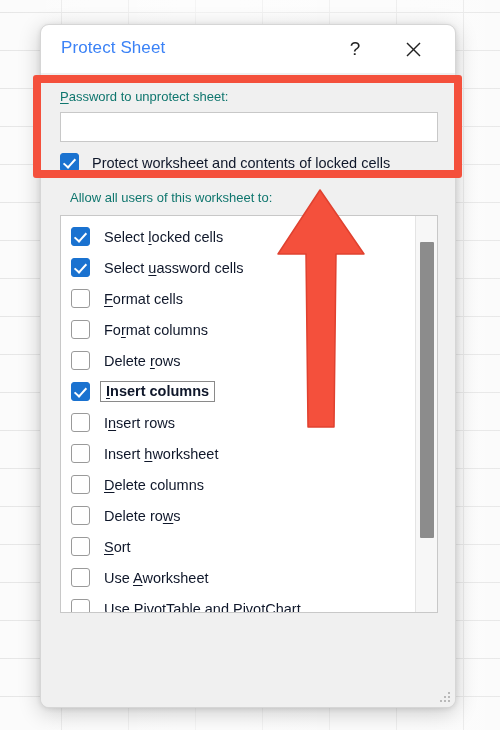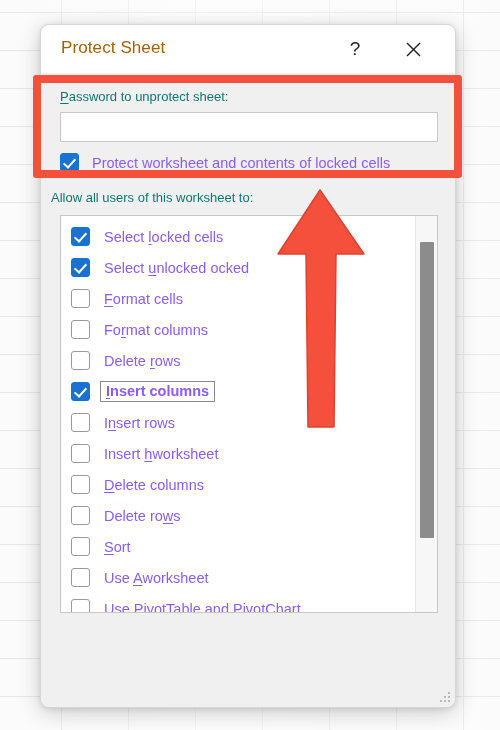--- a/index.html
+++ b/index.html
@@ -57,21 +57,21 @@
     position: relative;
     height: 48px;
     background: #ffffff;
     border-radius: 8px 8px 0 0;
   }
   #dialog-title {
     position: absolute;
     left: 20px;
     top: 13px;
     font-size: 17px;
-    color: #a16207;
+    color: #3b82f6;
     letter-spacing: 0.1px;
   }
   .titlebtn {
     position: absolute;
     top: 0;
     width: 44px;
     height: 48px;
     display: flex;
     align-items: center;
     justify-content: center;
@@ -141,25 +141,25 @@
     top: 2px;
     width: 5px;
     height: 10px;
     border: solid #ffffff;
     border-width: 0 2px 2px 0;
     transform: rotate(42deg);
   }
   .cblabel {
     margin-left: 13px;
     font-size: 14.5px;
-    color: #8b5cf6;
+    color: #0f172a;
     white-space: nowrap;
   }
 
-  #allow-label { left: 10px; top: 117px; }
+  #allow-label { left: 29px; top: 117px; }
 
   #listbox {
     position: absolute;
     left: 19px;
     top: 142px;
     width: 378px;
     height: 398px;
     background: #ffffff;
     border: 1px solid #c8c8c8;
     box-sizing: border-box;
@@ -309,21 +309,21 @@
       <div class="field-label" id="allow-label">Allow all users of this worksheet to:</div>
 
       <div id="listbox">
         <div id="list-inner">
             <div class="list-item">
               <span class="cbox checked"></span>
               <span class="cblabel"><span>Select </span><span class="acc">l</span><span>ocked cells</span></span>
             </div>
             <div class="list-item">
               <span class="cbox checked"></span>
-              <span class="cblabel"><span>Select </span><span class="acc">u</span><span>nlocked ocked</span></span>
+              <span class="cblabel"><span>Select </span><span class="acc">u</span><span>assword cells</span></span>
             </div>
             <div class="list-item">
               <span class="cbox"></span>
               <span class="cblabel"><span></span><span class="acc">F</span><span>ormat cells</span></span>
             </div>
             <div class="list-item">
               <span class="cbox"></span>
               <span class="cblabel"><span>Fo</span><span class="acc">r</span><span>mat columns</span></span>
             </div>
             <div class="list-item">

